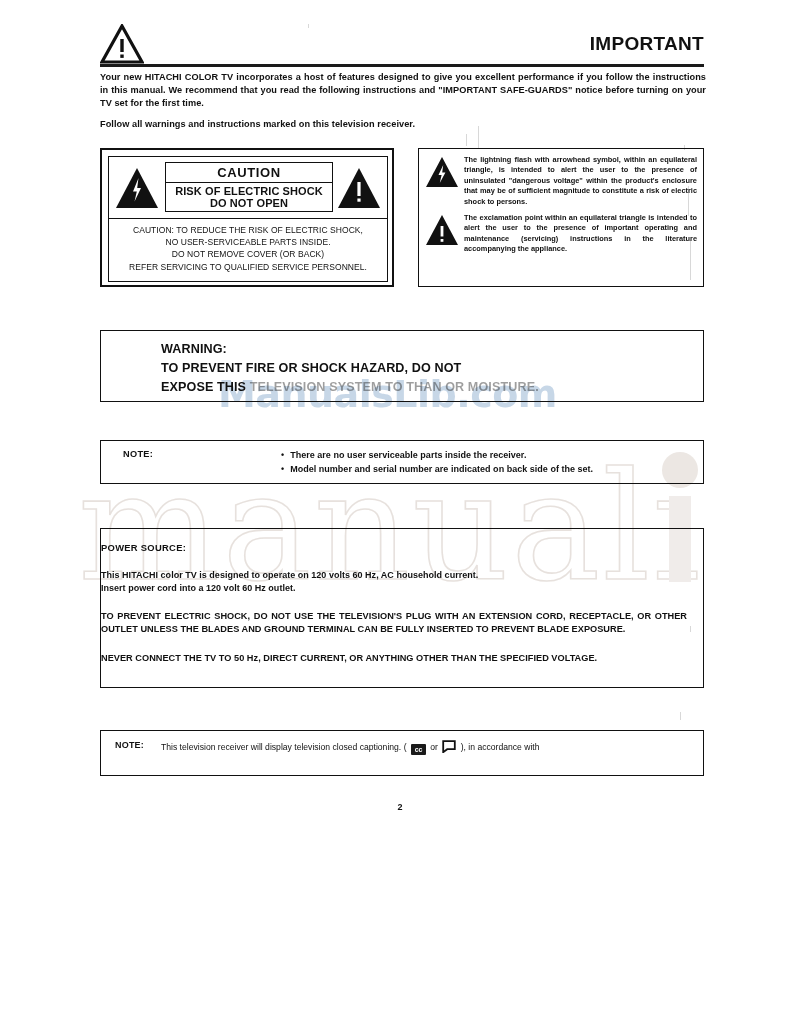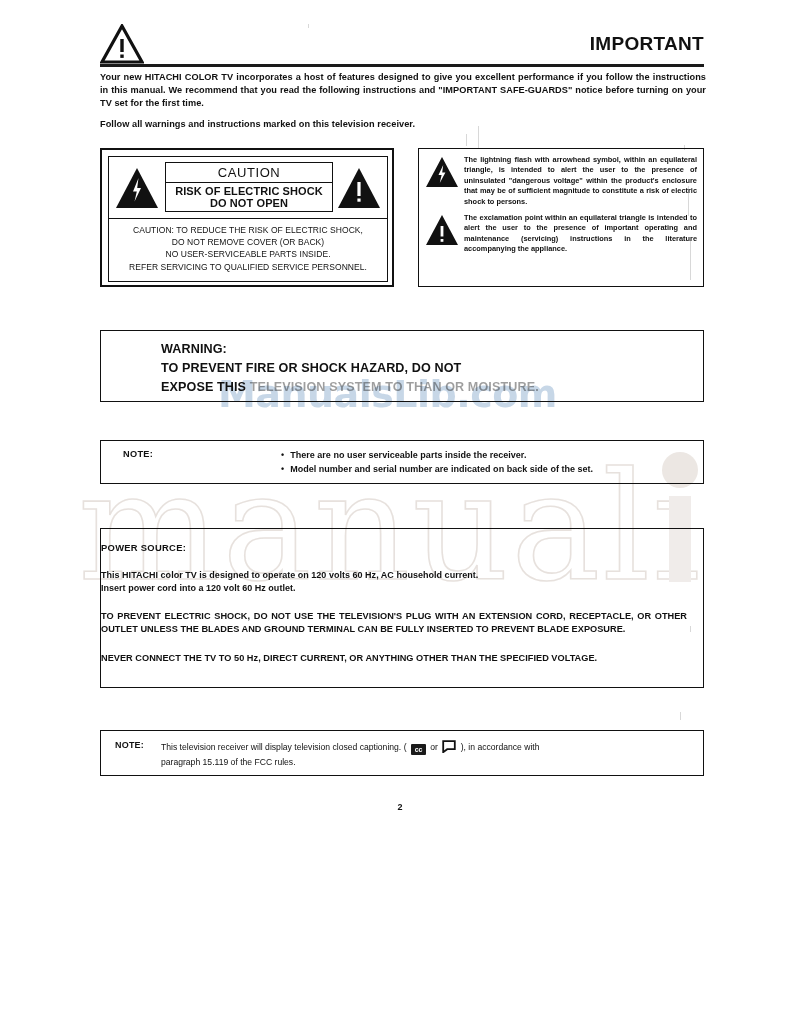--- a/index.html
+++ b/index.html
@@ -182,21 +182,21 @@
     left: 56px;
     top: 5px;
     width: 168px;
     height: 50px;
     border: 1.2px solid #111;
     box-sizing: border-box;
     text-align: center;
   }
   .cl-caution-title {
     font-size: 13px;
-    font-weight: 400;
+    font-weight: 700;
     letter-spacing: 0.6px;
     line-height: 18px;
     padding-top: 1px;
     border-bottom: 1.2px solid #111;
   }
   .cl-caution-sub {
     font-size: 11px;
     font-weight: 700;
     line-height: 11.5px;
     padding-top: 3px;
@@ -454,22 +454,22 @@
               </div>
             </div>
             <svg class="cl-tri-r" viewBox="0 0 44 42">
               <path d="M22 1 L43 41 L1 41 Z" fill="#111"></path>
               <rect x="20.4" y="15" width="3.2" height="14" fill="#ffffff"></rect>
               <rect x="20.4" y="31.5" width="3.2" height="3.2" fill="#ffffff"></rect>
             </svg>
           </div>
           <div class="cl-bottom">
             <div>CAUTION: TO REDUCE THE RISK OF ELECTRIC SHOCK,</div>
+            <div>NO USER-SERVICEABLE PARTS INSIDE.</div>
             <div>DO NOT REMOVE COVER (OR BACK)</div>
-            <div>NO USER-SERVICEABLE PARTS INSIDE.</div>
             <div>REFER SERVICING TO QUALIFIED SERVICE PERSONNEL.</div>
           </div>
         </div>
       </div>
 
       <div class="caution-right">
         <div class="cr-row">
           <svg class="cr-ico" viewBox="0 0 34 32">
             <path d="M17 1 L33 31 L1 31 Z" fill="#111"></path>
             <path d="M18.2 9 L13.5 19 L16.6 19 L14.8 27 L20.4 16.6 L17.2 16.6 Z" fill="#ffffff"></path>
@@ -512,21 +512,20 @@
       <div class="pb-caps">TO PREVENT ELECTRIC SHOCK, DO NOT USE THE TELEVISION'S PLUG WITH AN EXTENSION CORD, RECEPTACLE, OR OTHER OUTLET UNLESS THE BLADES AND GROUND TERMINAL CAN BE FULLY INSERTED TO PREVENT BLADE EXPOSURE.</div>
       <div class="pb-caps nojust">NEVER CONNECT THE TV TO 50 Hz, DIRECT CURRENT, OR ANYTHING OTHER THAN THE SPECIFIED VOLTAGE.</div>
     </div>
 
     <div class="note-box-2">
       <div class="nb2-label">NOTE:</div>
       <div class="nb2-body">
         <span>This television receiver will display television closed captioning. ( </span><span class="cc-badge">cc</span><span> or </span><svg class="cc-balloon" viewBox="0 0 14 13">
             <path d="M1.2 1.2 H12.8 V9.2 H5.2 L1.2 12.2 V9.2 Z" fill="none" stroke="#111" stroke-width="1.8" stroke-linejoin="miter"></path>
           </svg><span> ), in accordance with</span>
-        <div class="l2">paragraph 15.119 of the FCC rules.</div>
       </div>
     </div>
 
     <div class="page-num">2</div>
 
   </div>
 
   <div class="speck" style="left:466px; top:134px; width:1px; height:12px;"></div>
   <div class="speck" style="left:478px; top:126px; width:1px; height:22px;"></div>
   <div class="speck" style="left:684px; top:145px; width:1px; height:5px;"></div>

